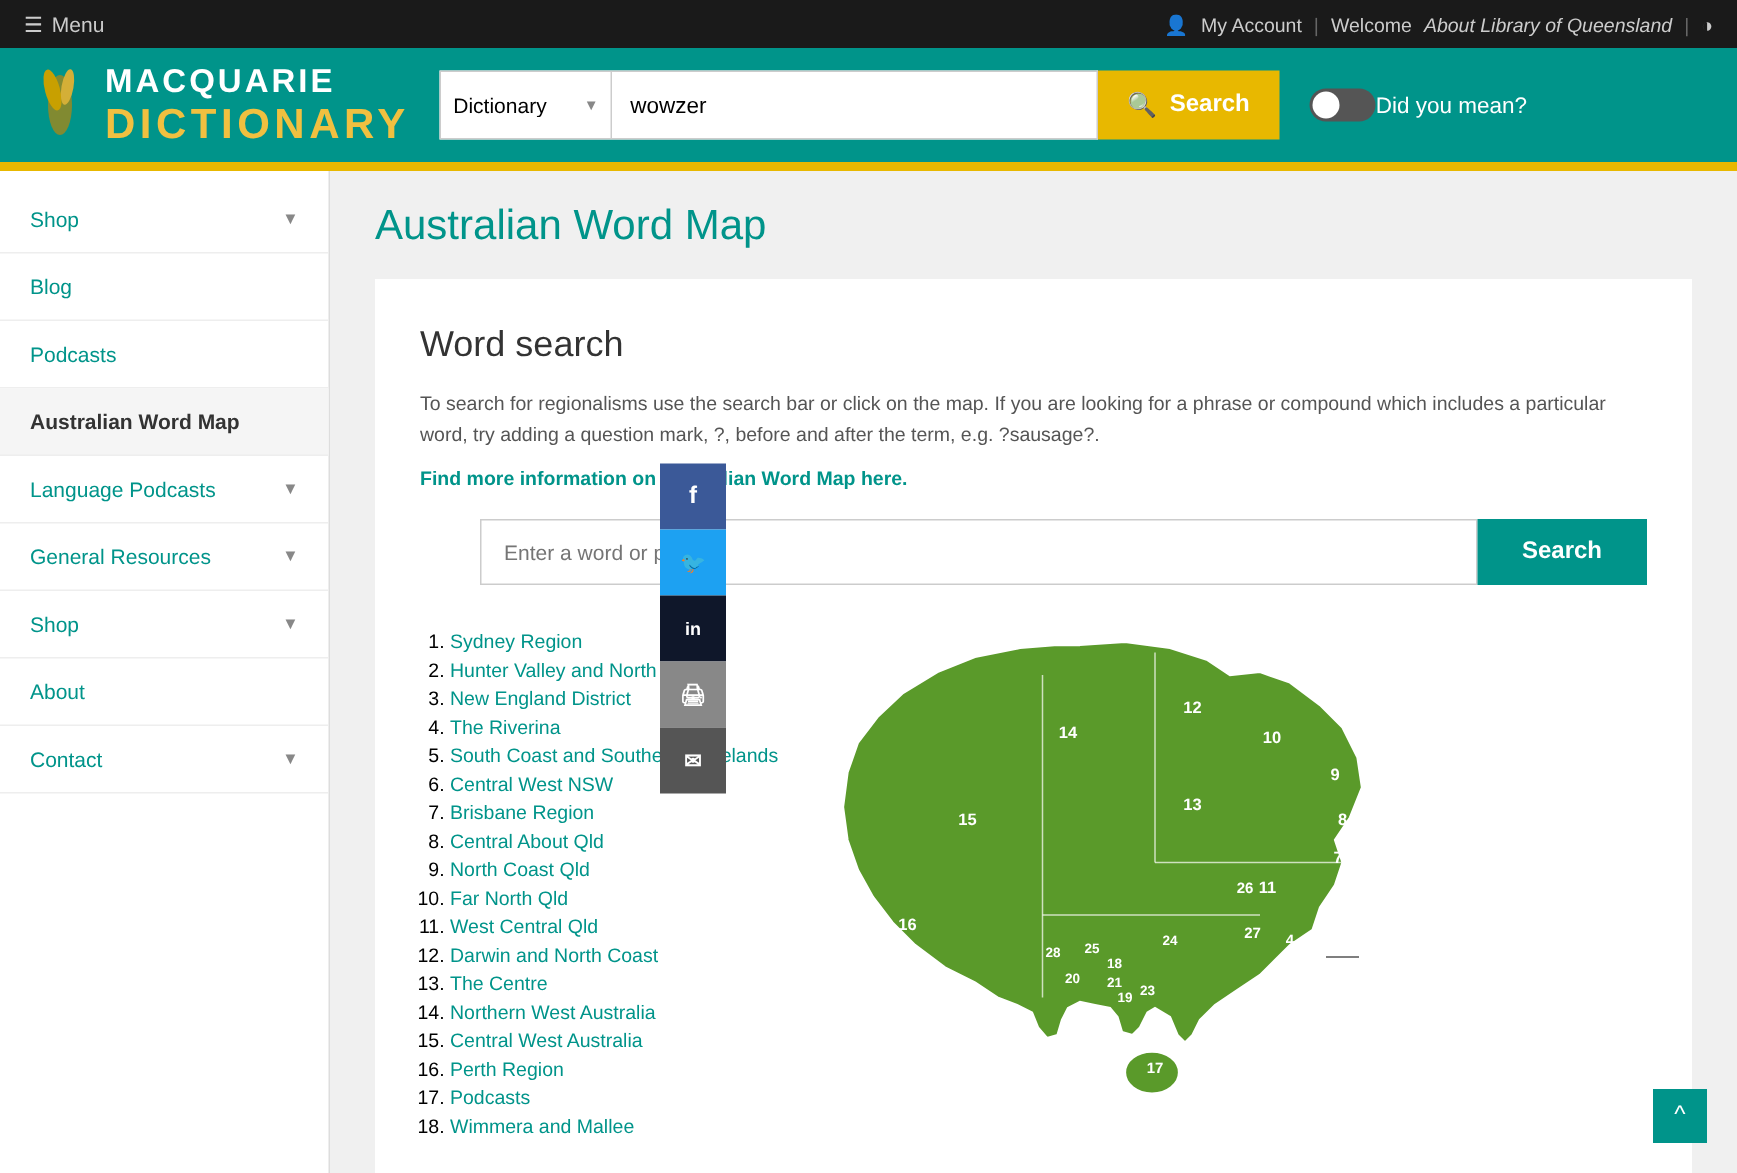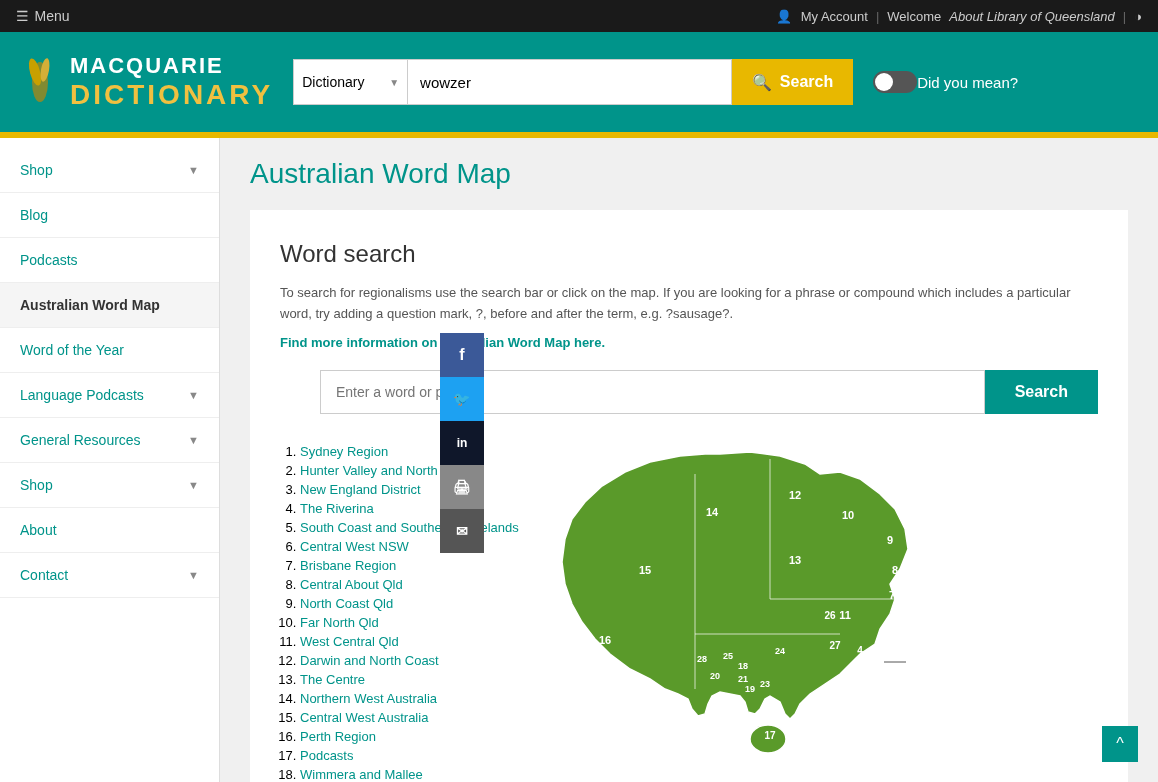--- a/index.html
+++ b/index.html
@@ -21,21 +21,21 @@
     .top-bar-right .welcome-italic { font-style: italic; color: #ccc; }
     .top-bar-right .separator { color: #666; }
 
     
     .header {
       background: #00948a;
       padding: 10px 20px;
       display: flex;
       align-items: center;
       gap: 20px;
-      height: 100px;
+      height: 76px;
     }
     .logo-area {
       display: flex;
       align-items: center;
       gap: 10px;
       min-width: 200px;
     }
     .logo-bird {
       width: 40px;
       height: 60px;
@@ -371,23 +371,20 @@
       <span class="arrow">▼</span>
     </div>
     <div class="sidebar-item">
       <span>Blog</span>
     </div>
     <div class="sidebar-item">
       <span>Podcasts</span>
     </div>
     <div class="sidebar-item active">
       <span>Australian Word Map</span>
-    </div>
-    <div class="sidebar-item">
-      <span>Word of the Year</span>
     </div>
     <div class="sidebar-item">
       <span>Language Podcasts</span>
       <span class="arrow">▼</span>
     </div>
     <div class="sidebar-item">
       <span>General Resources</span>
       <span class="arrow">▼</span>
     </div>
     <div class="sidebar-item">

